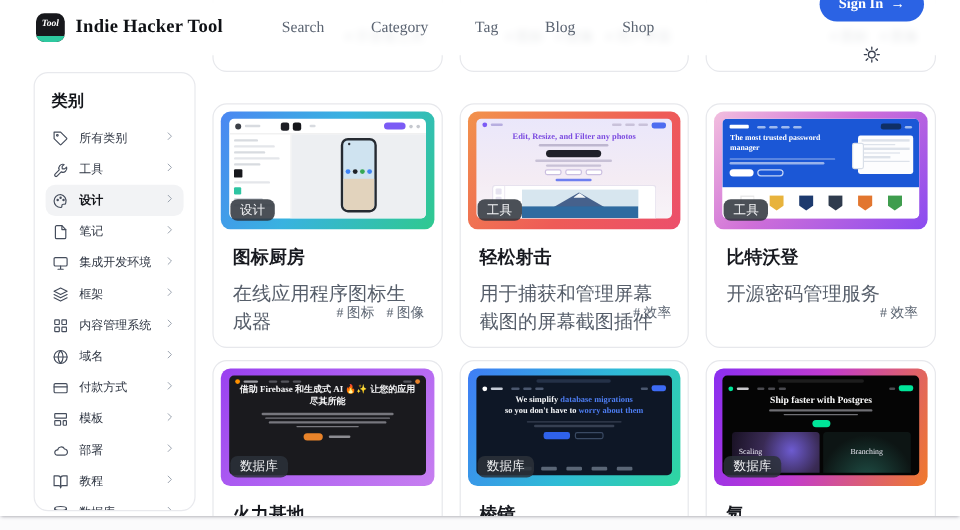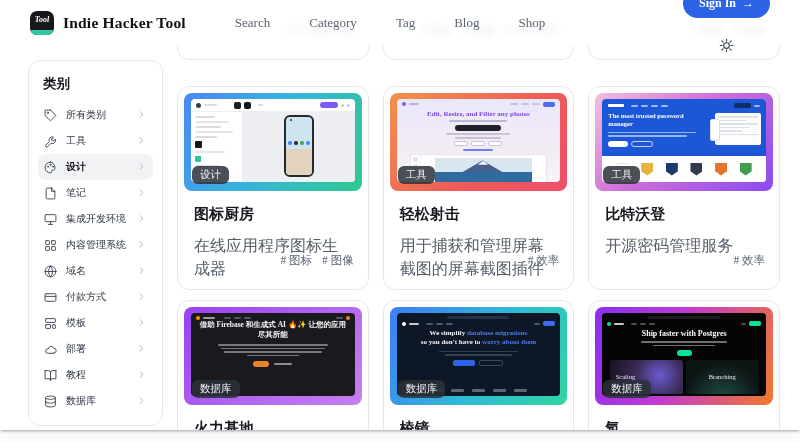--- a/index.html
+++ b/index.html
@@ -260,20 +260,31 @@
           <rect x="2" y="3" width="20" height="13" rx="2"></rect>
           <path d="M8 21h8M12 16v5"></path>
         </svg>
       <span class="lbl">集成开发环境</span>
       <span class="chev"><svg viewBox="0 0 24 24">
             <polyline points="9 6 15 12 9 18"></polyline>
           </svg></span>
     </div>
     <div class="sb-item">
       <svg viewBox="0 0 24 24">
+          <path d="M12 2 2 7l10 5 10-5-10-5z"></path>
+          <path d="M2 12l10 5 10-5"></path>
+          <path d="M2 17l10 5 10-5"></path>
+        </svg>
+      <span class="lbl">框架</span>
+      <span class="chev"><svg viewBox="0 0 24 24">
+            <polyline points="9 6 15 12 9 18"></polyline>
+          </svg></span>
+    </div>
+    <div class="sb-item">
+      <svg viewBox="0 0 24 24">
           <rect x="3" y="3" width="7" height="7" rx="1"></rect>
           <rect x="14" y="3" width="7" height="7" rx="1"></rect>
           <rect x="3" y="14" width="7" height="7" rx="1"></rect>
           <rect x="14" y="14" width="7" height="7" rx="1"></rect>
         </svg>
       <span class="lbl">内容管理系统</span>
       <span class="chev"><svg viewBox="0 0 24 24">
             <polyline points="9 6 15 12 9 18"></polyline>
           </svg></span>
     </div>

